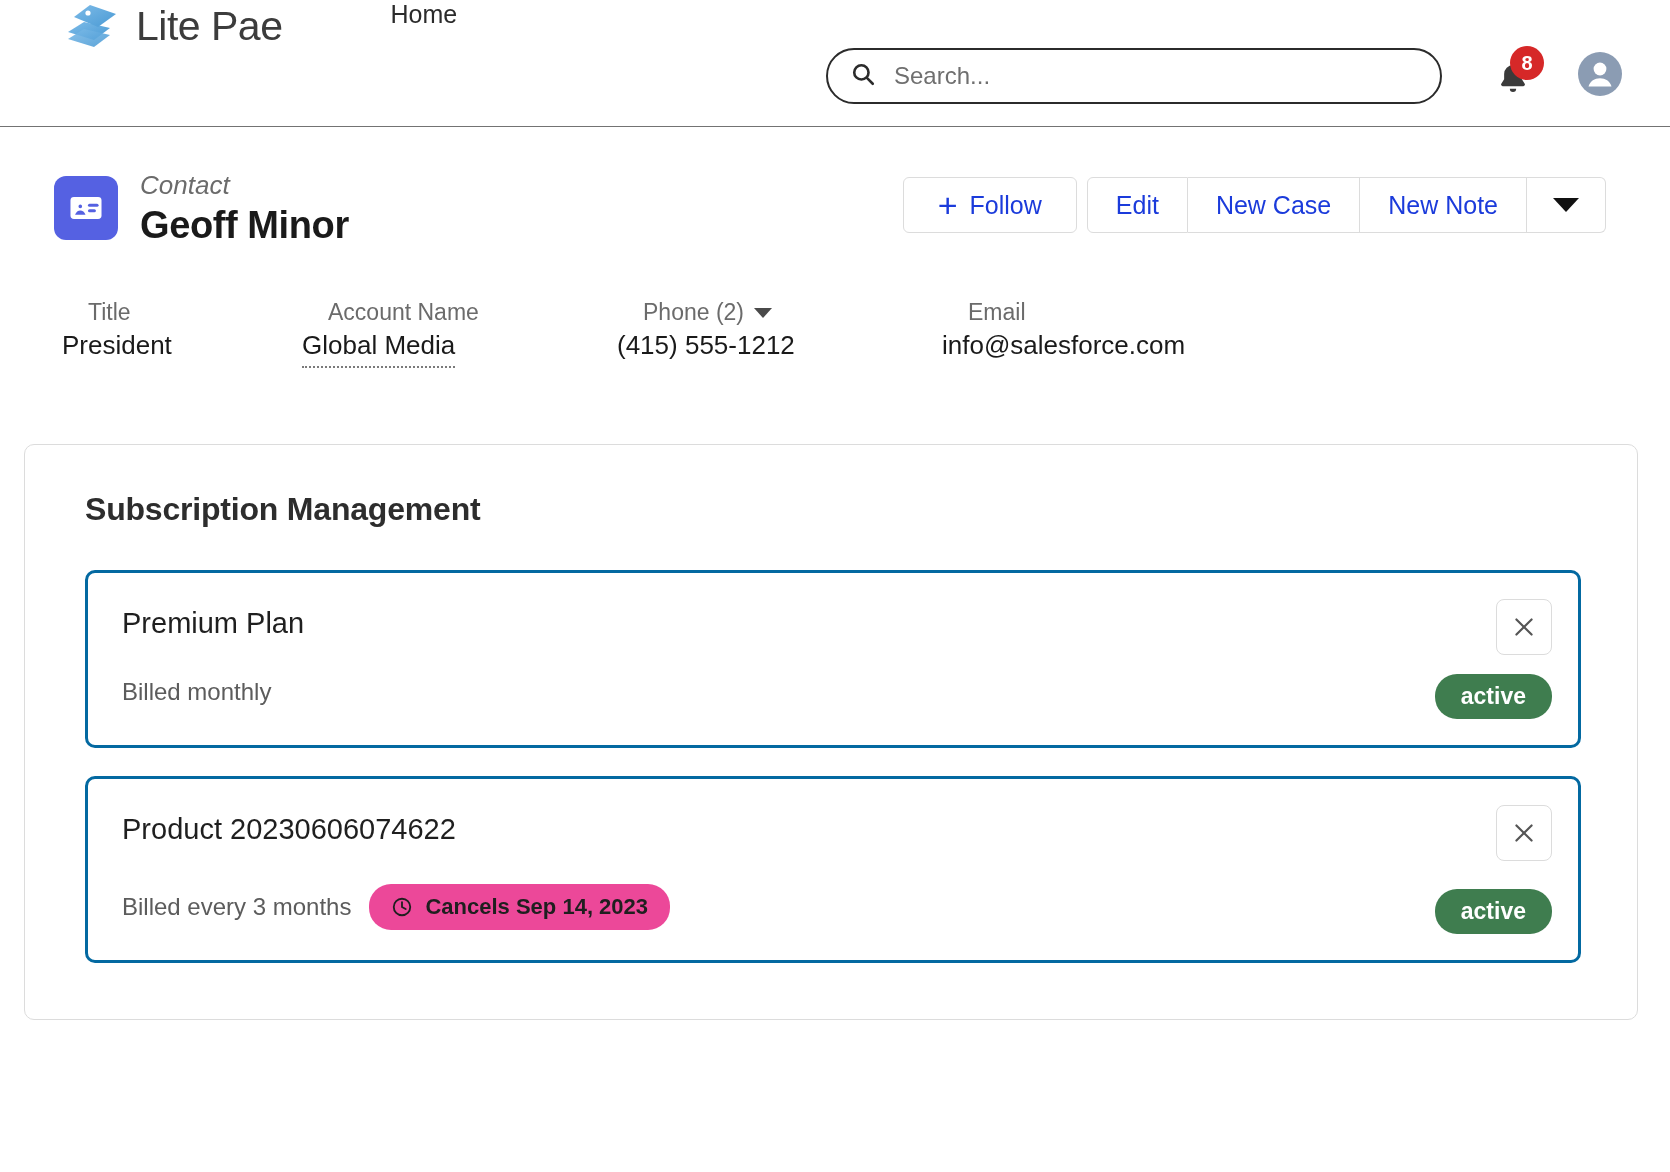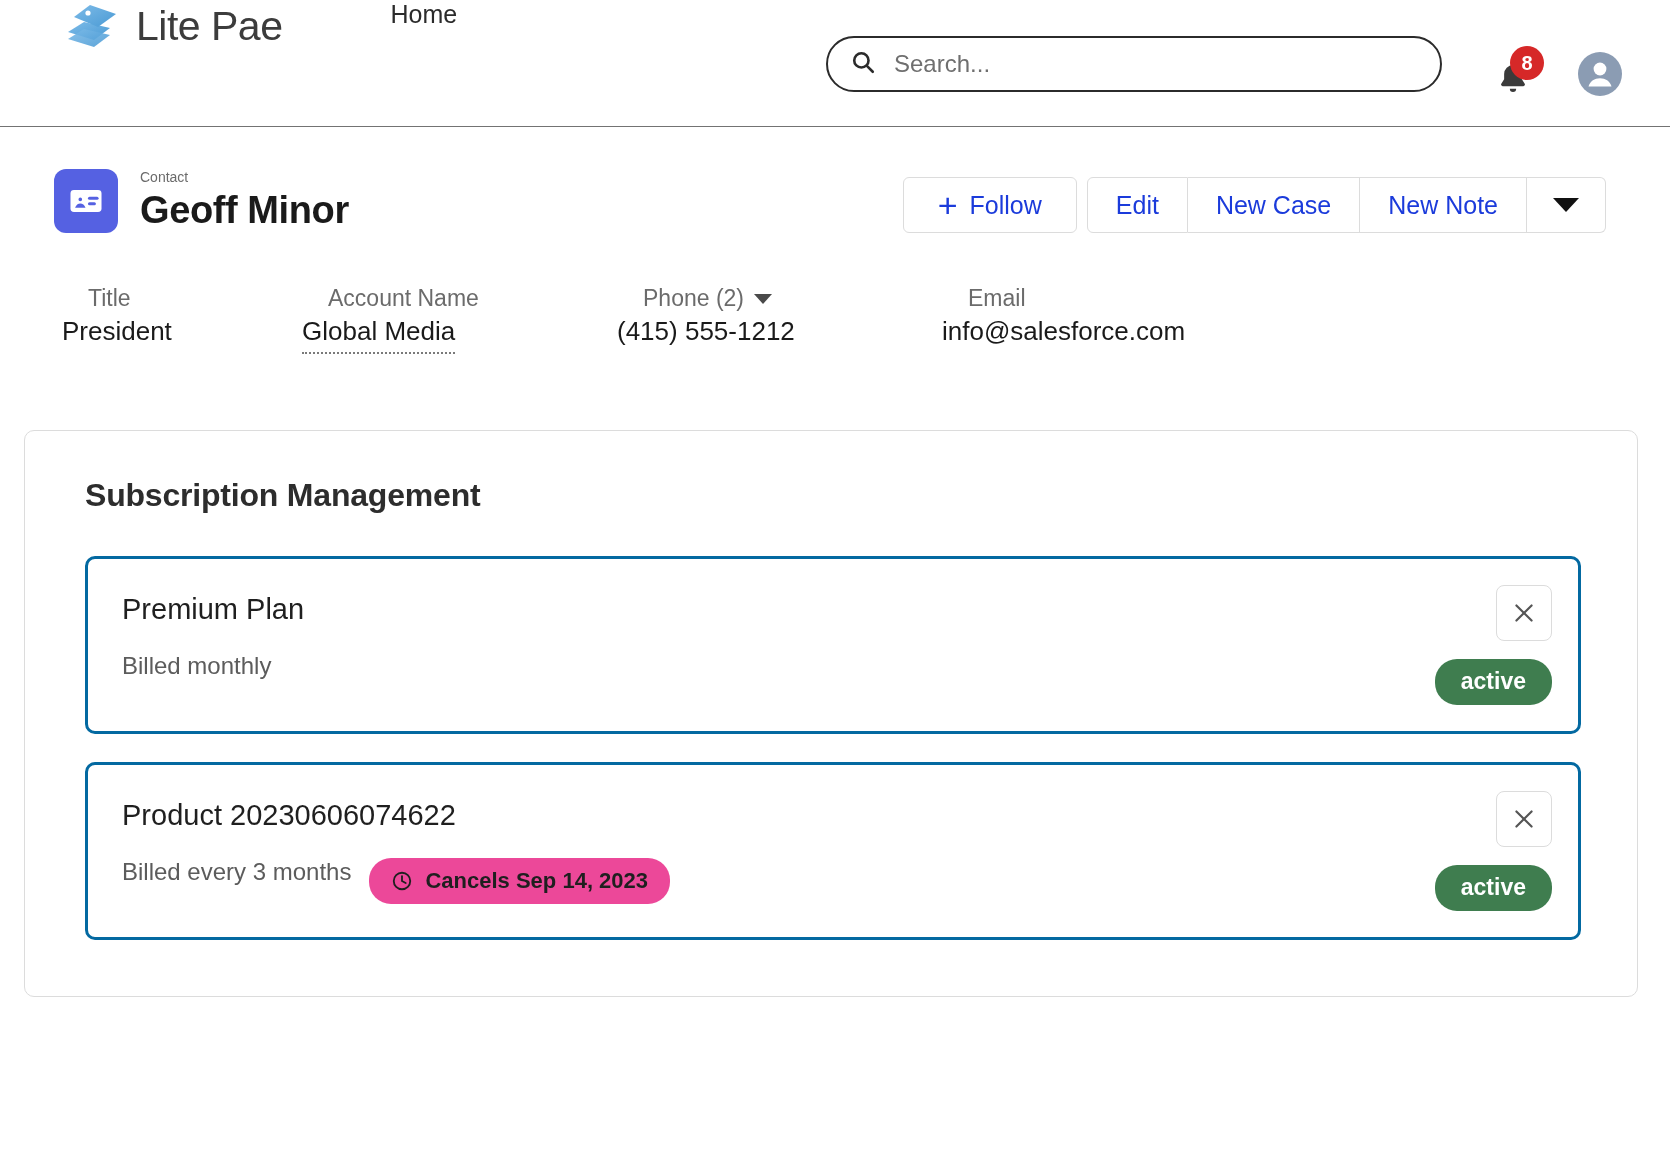--- a/index.html
+++ b/index.html
@@ -36,21 +36,21 @@
   .nav-links { margin-left: 108px; display: flex; align-items: center; }
   .nav-link {
     font-size: 25px;
     color: #2b2b2b;
     text-decoration: none;
     cursor: pointer;
   }
   .search-wrap {
     position: absolute;
     left: 826px;
-    top: 36px;
+    top: 48px;
     width: 616px;
     height: 56px;
     border: 2px solid #2b2b2b;
     border-radius: 28px;
     display: flex;
     align-items: center;
     padding: 0 22px;
     background: #fff;
   }
   .search-icon { width: 26px; height: 26px; flex: 0 0 auto; color: #2b2b2b; }
@@ -113,21 +113,21 @@
   }
   .record-id { display: flex; align-items: center; gap: 22px; }
   .record-icon {
     width: 64px; height: 64px;
     border-radius: 12px;
     background: #5561e2;
     display: flex; align-items: center; justify-content: center;
     flex: 0 0 auto;
   }
   .record-icon svg { width: 38px; height: 38px; color: #ffffff; }
-  .record-kind { font-size: 14px; color: #6b6b6b; line-height: 1.25; }
+  .record-kind { font-size: 26px; color: #6b6b6b; line-height: 1.25; font-style: italic; }
   .record-title {
     font-size: 38px;
     font-weight: 700;
     color: #1a1a1a;
     letter-spacing: -0.4px;
     line-height: 1.15;
     margin-top: 2px;
   }
 
   .actions { display: flex; align-items: center; margin-top: 8px; }
@@ -212,23 +212,23 @@
     border-radius: 10px;
     padding: 34px 34px 30px 34px;
     min-height: 178px;
   }
   .sub-name {
     font-size: 29px;
     color: #1f1f1f;
     padding-right: 90px;
   }
   .sub-meta {
-    margin-top: 26px;
-    display: flex;
-    align-items: flex-start;
+    margin-top: 38px;
+    display: flex;
+    align-items: center;
     gap: 18px;
   }
   .sub-billing { font-size: 24px; color: #5c5c5c; }
   .chip {
     display: inline-flex;
     align-items: center;
     gap: 12px;
     background: #ec4899;
     border-radius: 22px;
     padding: 10px 22px;

